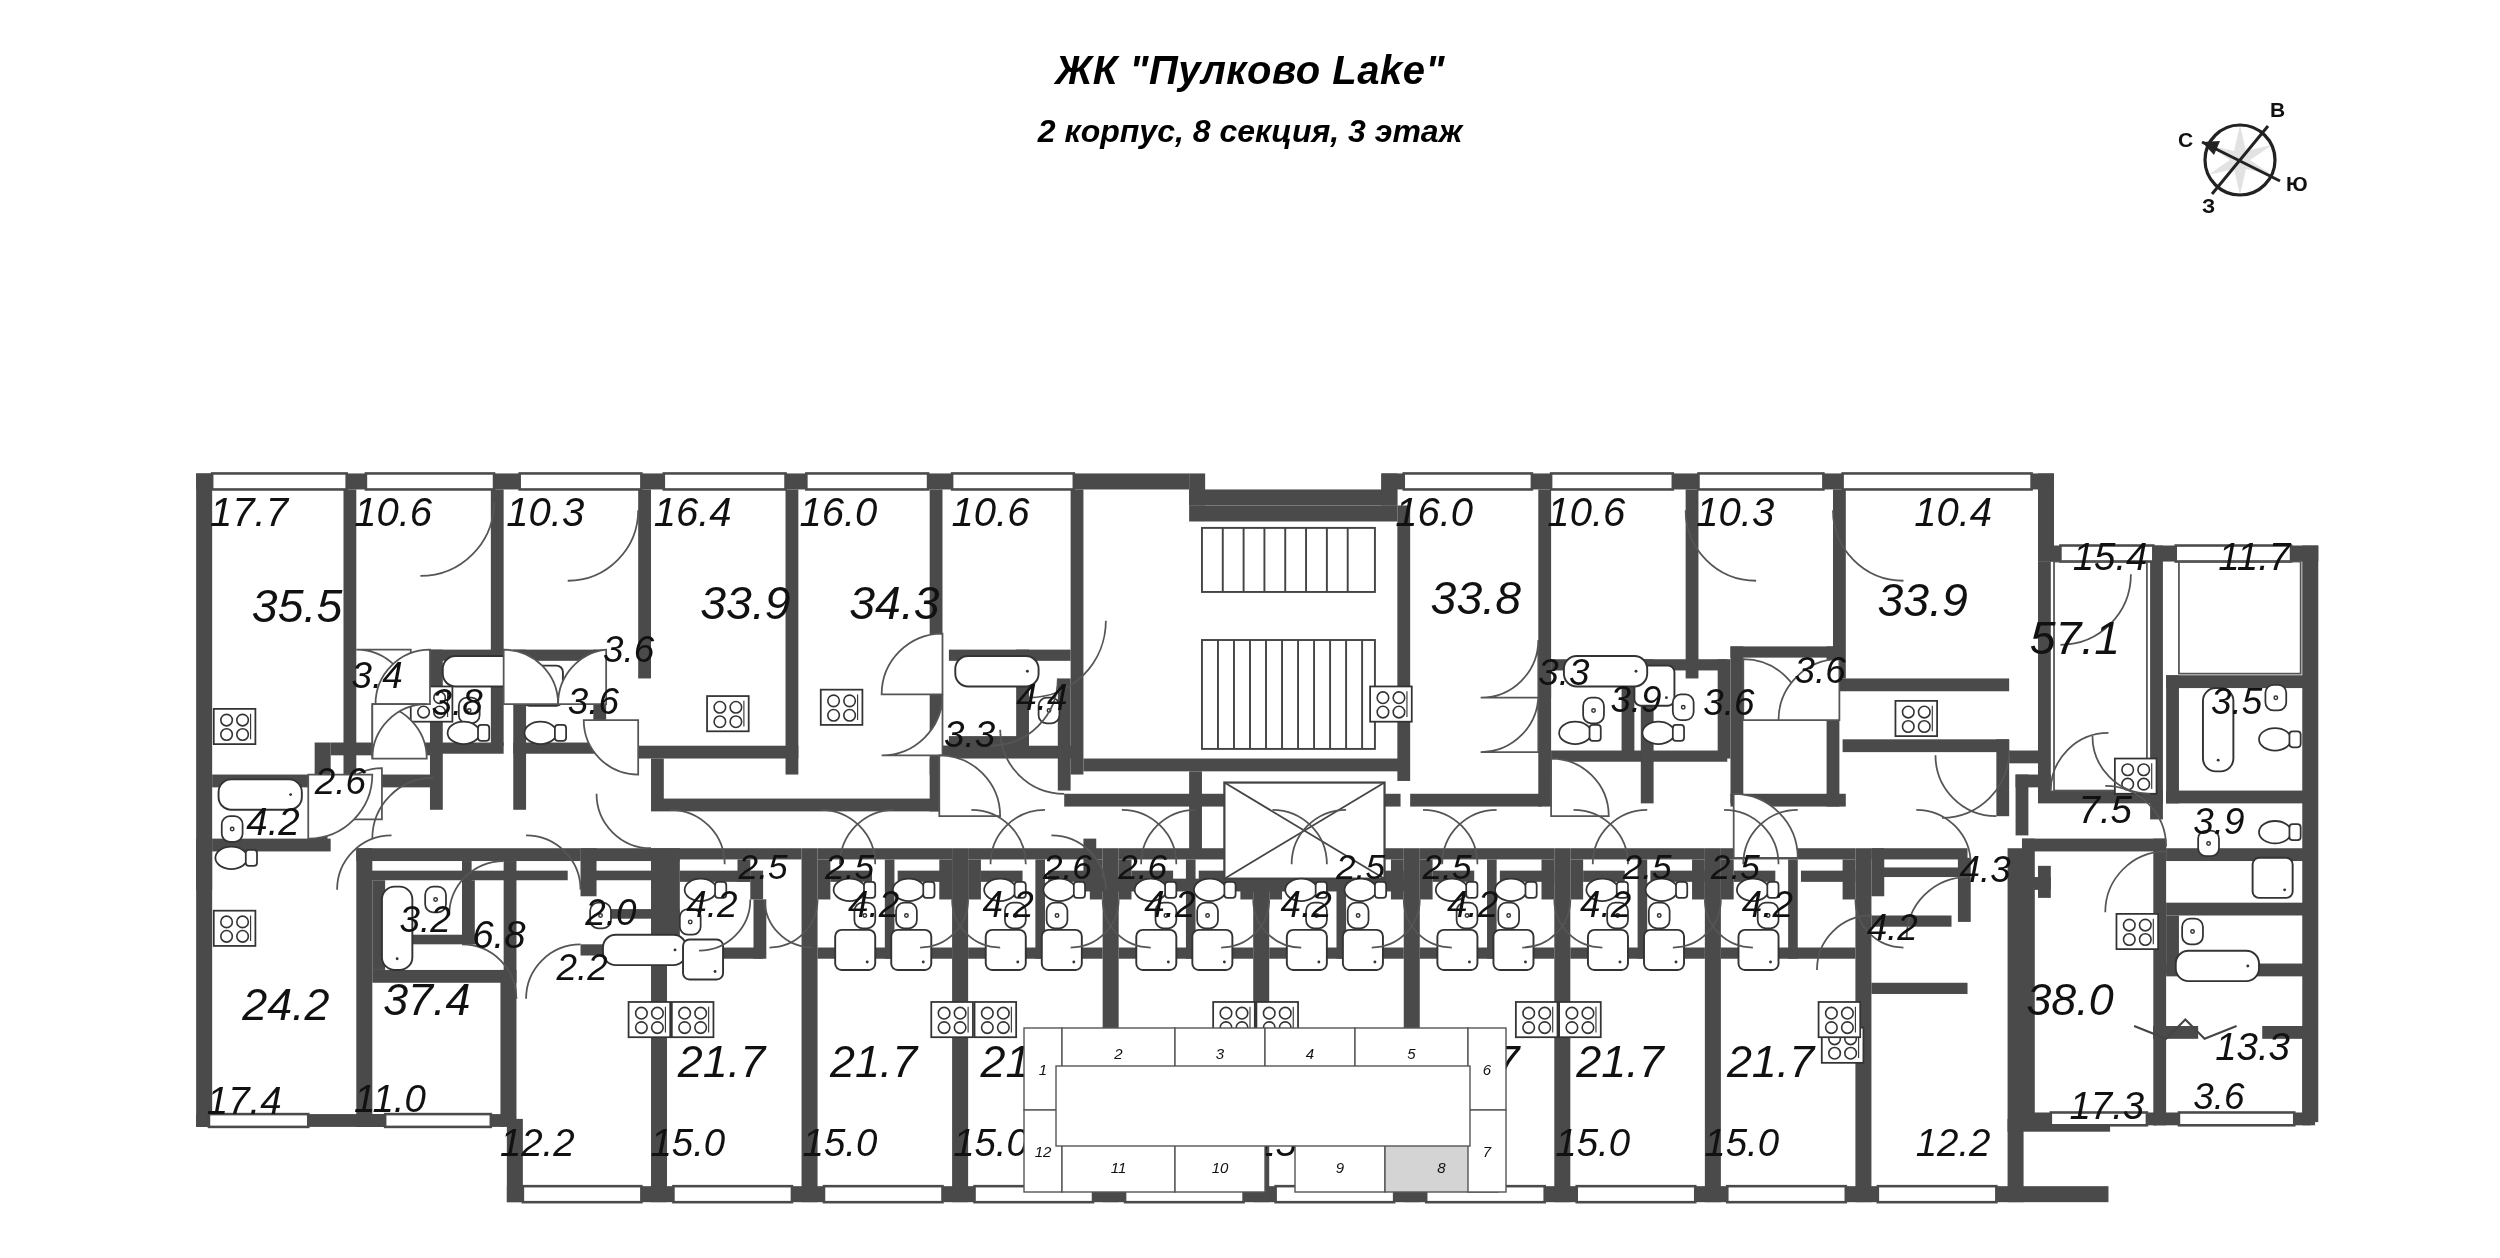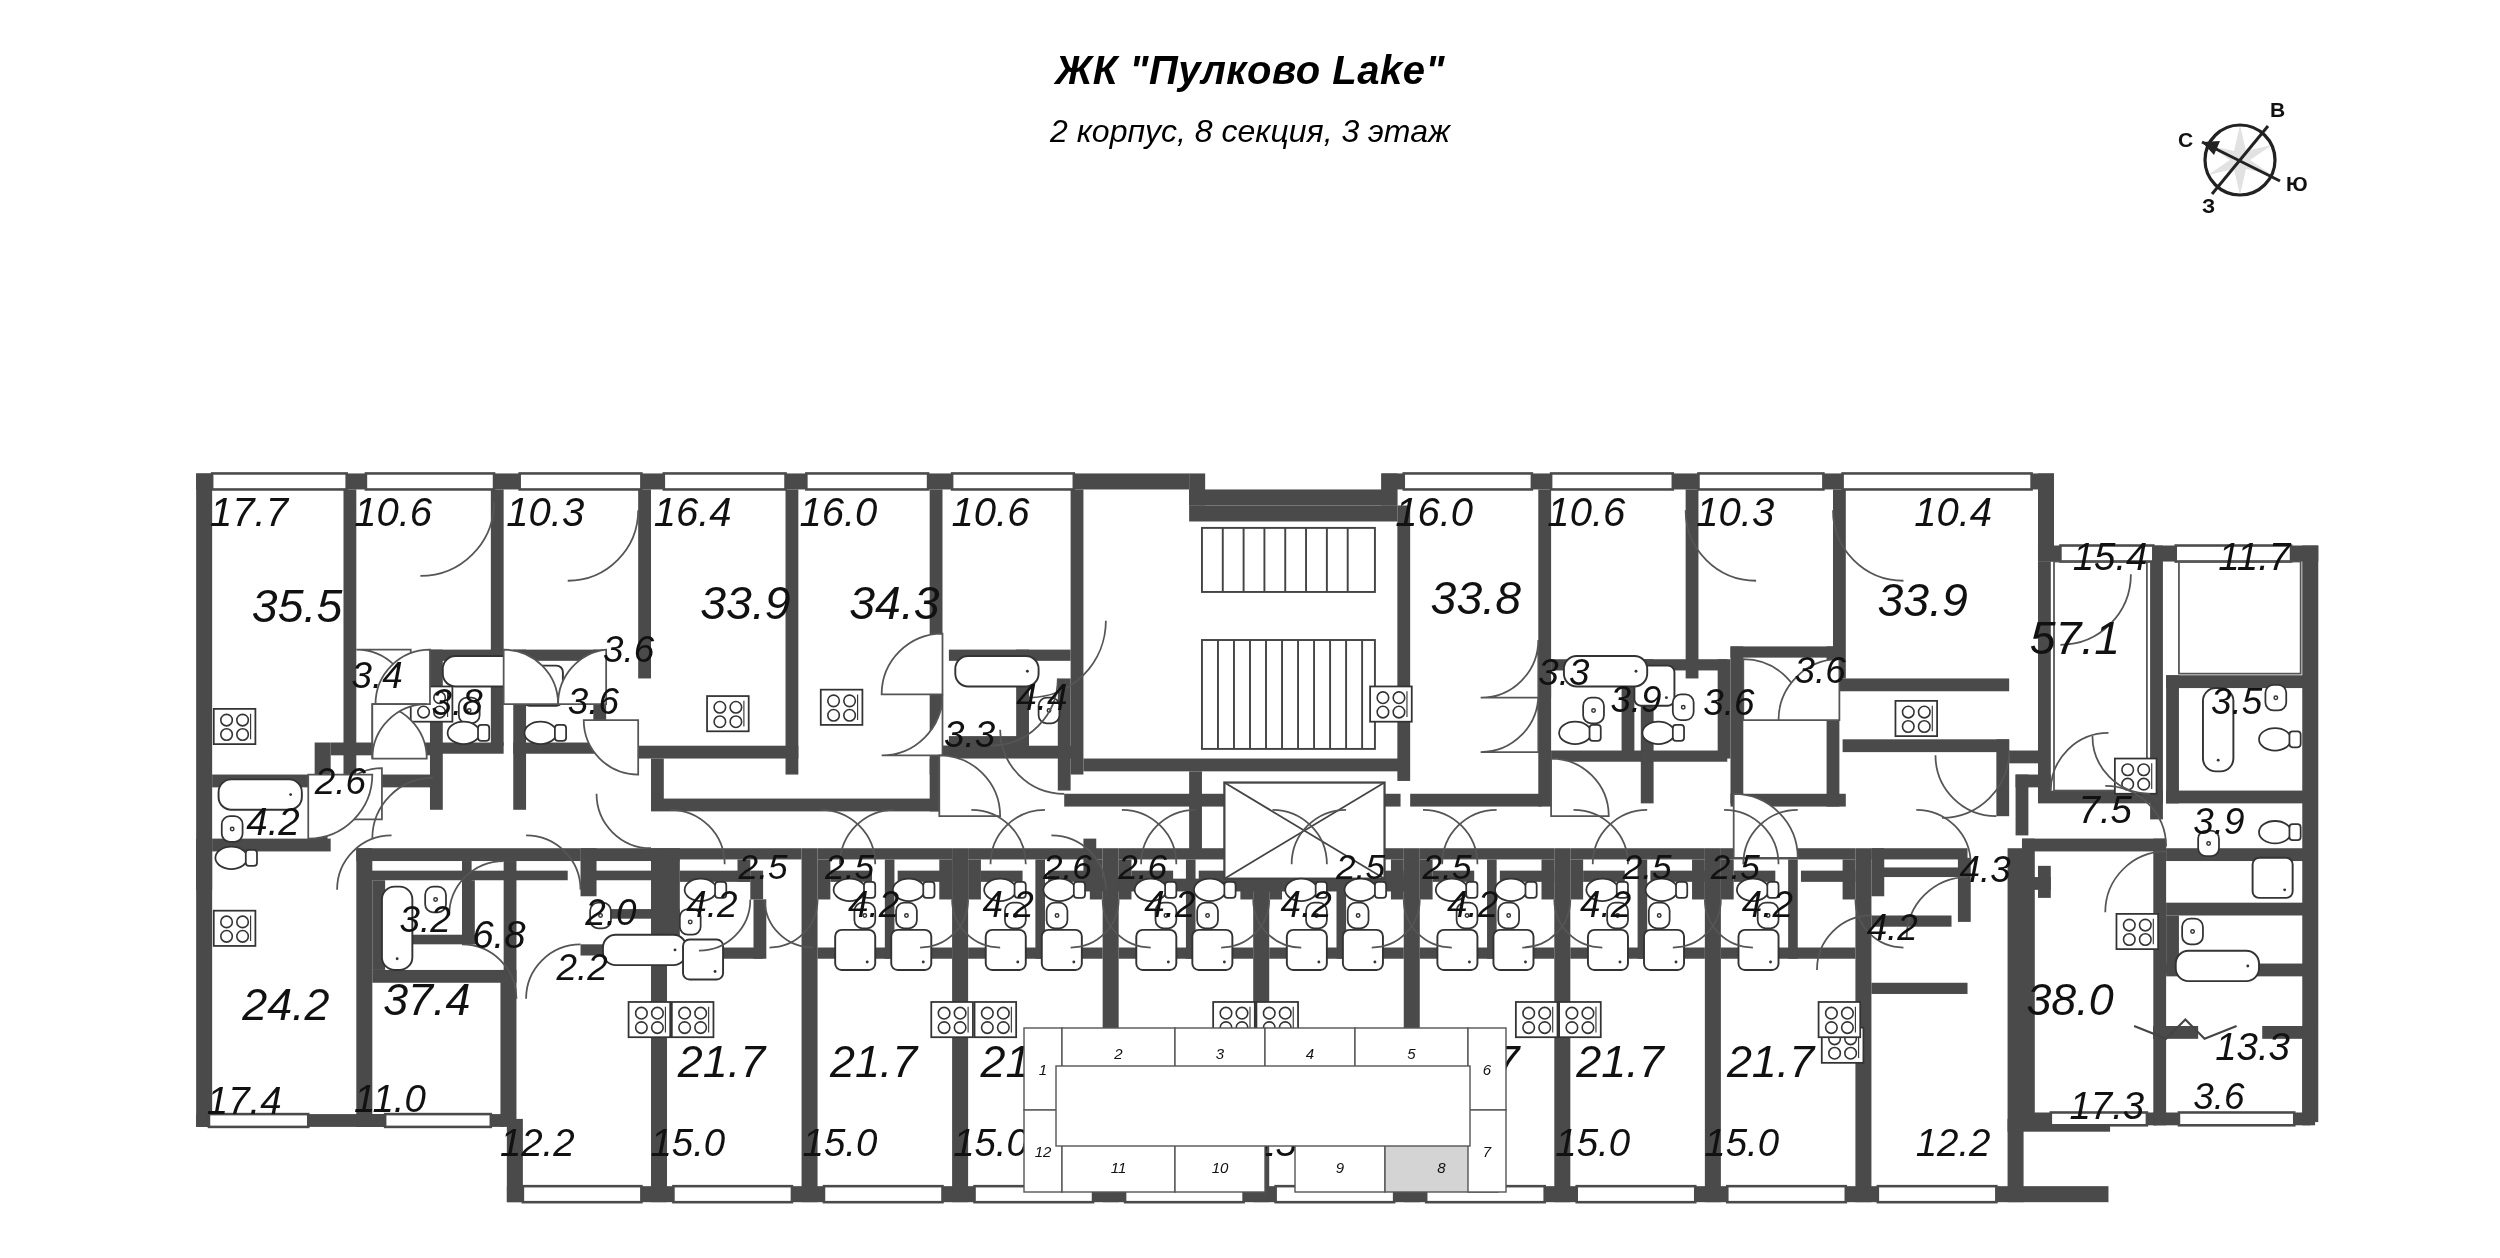--- a/index.html
+++ b/index.html
@@ -1,20 +1,20 @@
 <!DOCTYPE html>
 <html><head>
 <meta charset="utf-8">
 <style>
   html,body{margin:0;padding:0;background:#ffffff;}
   body{width:2500px;height:1258px;position:relative;
        font-family:"Liberation Sans","DejaVu Sans",sans-serif;color:#000;overflow:hidden;}
   #header{position:absolute;left:0;top:0;width:2500px;text-align:center;}
   #title{font-size:40px;font-style:italic;font-weight:bold;letter-spacing:.5px;margin-top:48px;}
-  #subtitle{font-size:32px;font-style:italic;font-weight:normal;margin-top:20px;}
+  #subtitle{font-size:32px;font-style:italic;font-weight:bold;margin-top:20px;}
   #compass{position:absolute;left:2150px;top:85px;width:210px;height:150px;}
   #plan{position:absolute;left:0;top:230px;width:2500px;height:800px;}
   #keyplan{position:absolute;left:960px;top:1020px;width:620px;height:180px;}
   svg{display:block;}
   text{user-select:none;}
 </style>
 </head>
 <body>
 
 <div id="header">

